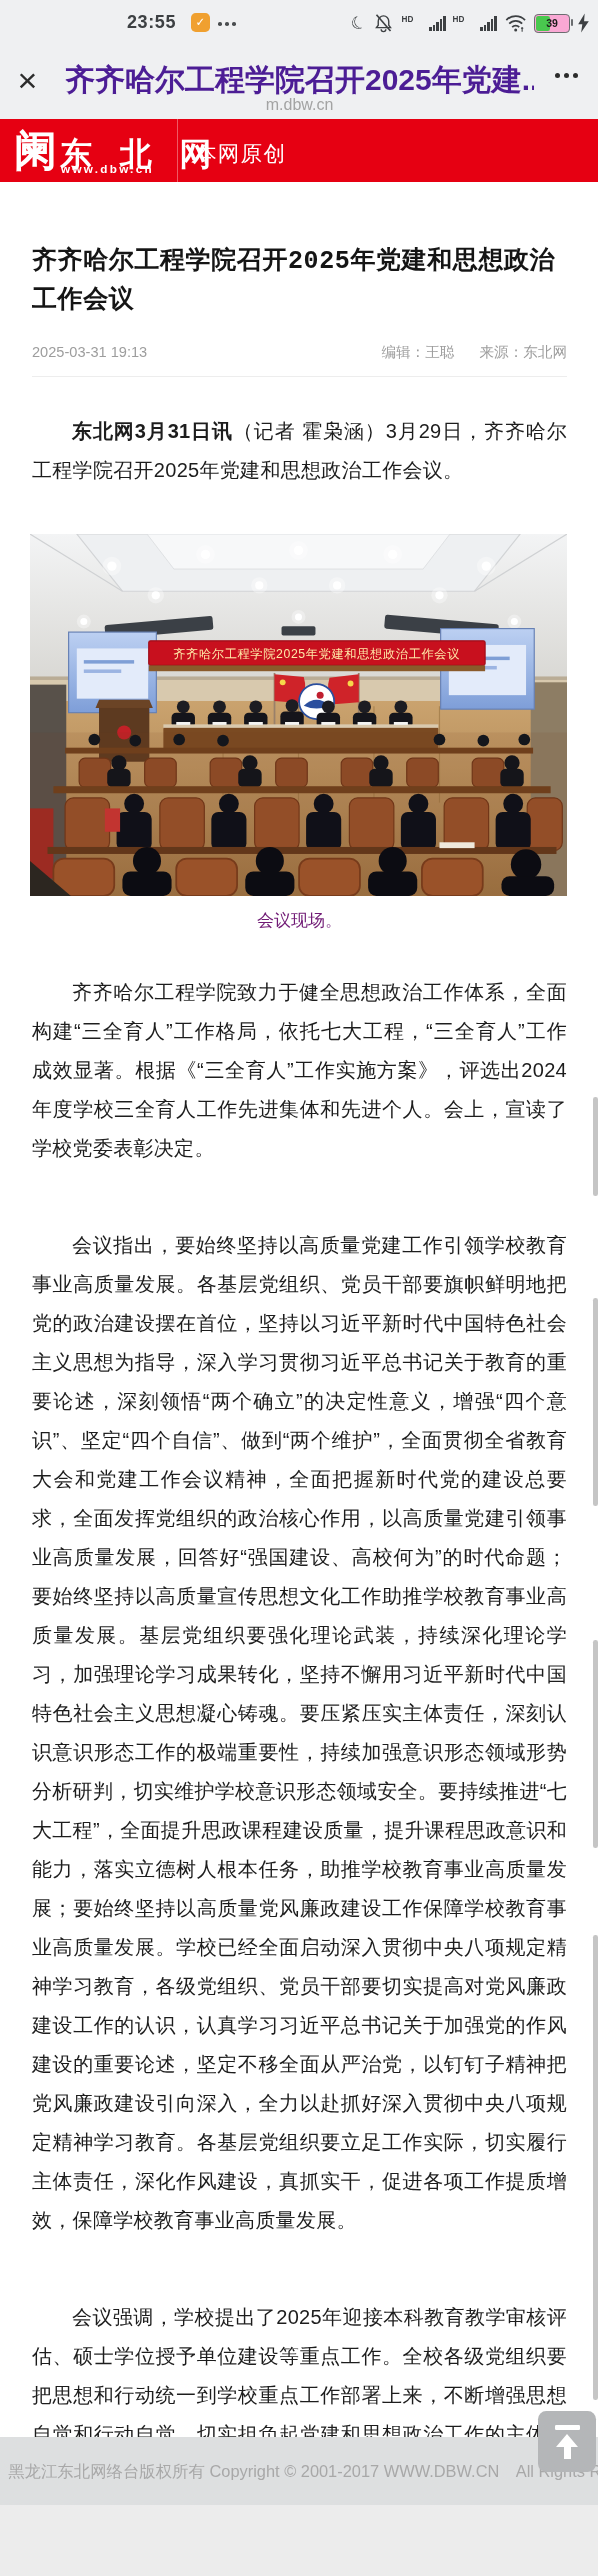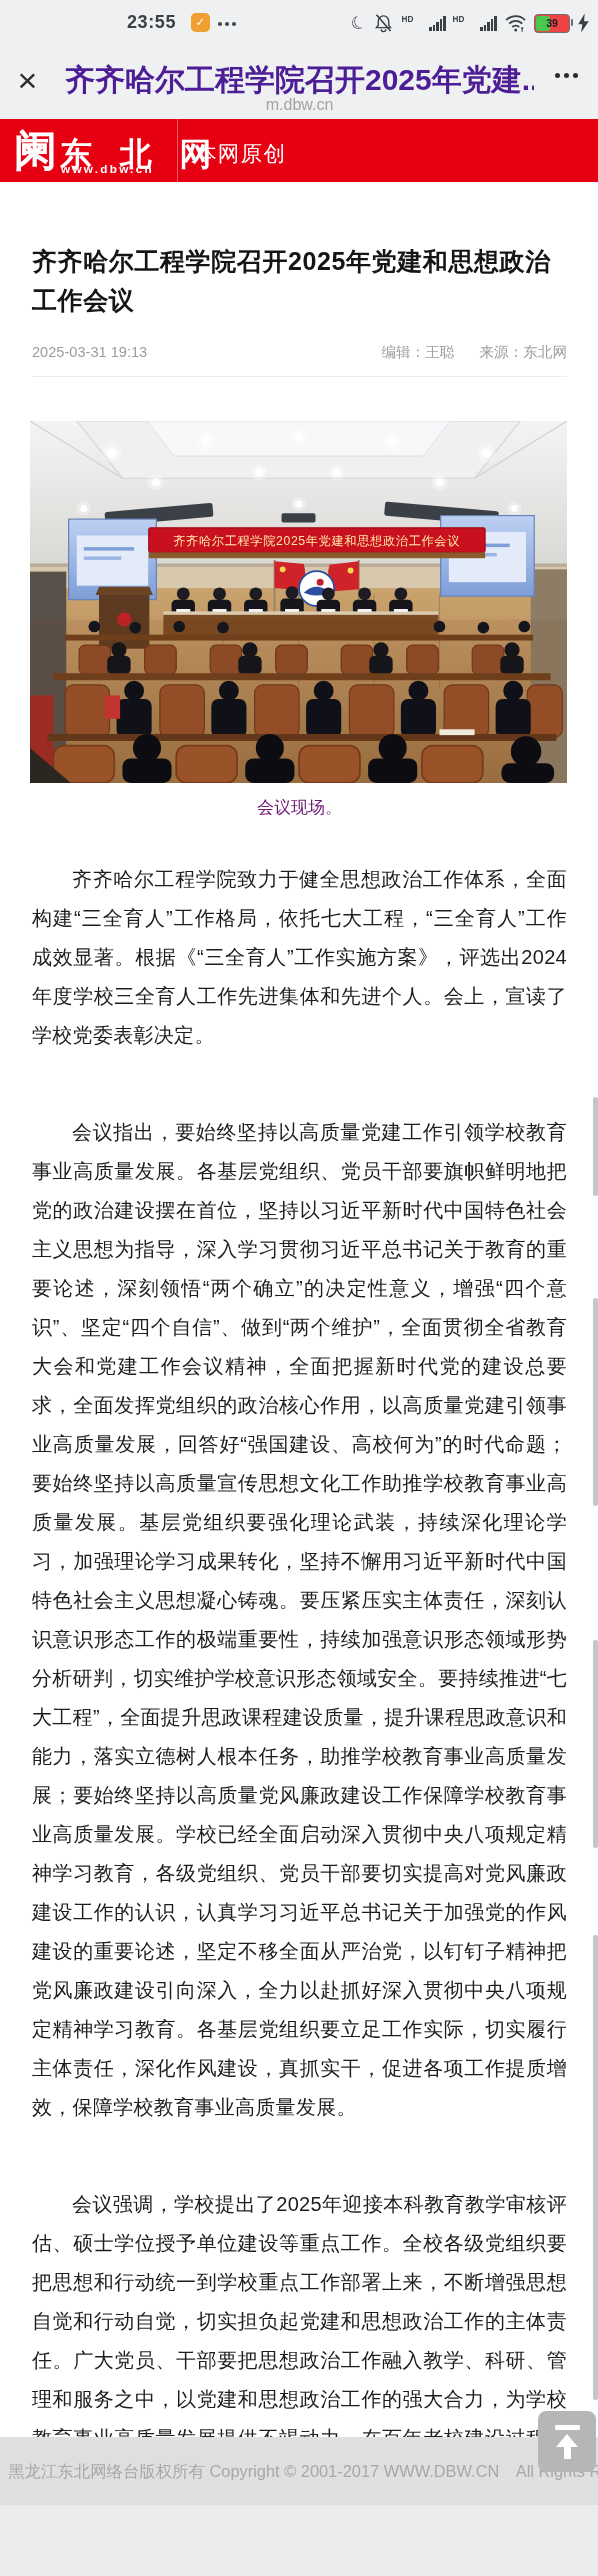--- a/index.html
+++ b/index.html
@@ -14,21 +14,21 @@
             color:#fff;font-size:11.7px;text-align:center;line-height:18.7px;}
   .dots{display:flex;gap:3.5px;align-items:center;}
   .st-dots{position:absolute;left:206px;top:14px;}
   .dots i{width:3.5px;height:3.5px;border-radius:50%;background:#4a4d50;display:block;}
   .st-right{position:absolute;right:21px;top:2.3px;display:flex;align-items:center;gap:7px;height:26px;}
   .moon{font-size:17.5px;color:#3d4043;line-height:23.4px;transform:rotate(-20deg);}
   .bars{display:flex;align-items:flex-end;gap:1.2px;height:15px;}
   .bars i{width:2.3px;background:#3d4043;display:block;}
   .hdgrp{display:flex;align-items:flex-start;gap:16px;}
   .hd{font-size:8.2px;font-weight:bold;color:#3d4043;line-height:8.2px;}
-  .batt{position:relative;width:34px;height:17.5px;border:1.2px solid #6a6d70;border-radius:4.1px;background:#ef4444;}
+  .batt{position:relative;width:34px;height:17.5px;border:1.2px solid #6a6d70;border-radius:4.1px;background:#f9a8d4;}
   .batt .fill{position:absolute;left:1.2px;top:1.2px;bottom:1.2px;width:42%;background:#49c84e;border-radius:2.3px;}
   .batt .num{position:absolute;inset:0;text-align:center;font-size:10.5px;line-height:16.4px;color:#1c1c1c;font-weight:bold;}
   .batt .nub{position:absolute;right:-4.1px;top:4.7px;width:2.3px;height:7px;background:#6a6d70;border-radius:1.2px;}
 
   .toolbar{position:absolute;top:40px;left:0;width:599px;height:79px;}
   .tb-close{position:absolute;left:17.5px;top:23.4px;font-size:34px;line-height:34px;color:#2c2c2c;font-weight:300;}
   .tb-title{position:absolute;left:65px;right:65px;top:20px;text-align:center;font-size:30px;font-weight:bold;
             color:#4c1d95;white-space:nowrap;overflow:hidden;}
   .tb-url{position:absolute;left:0;width:599px;top:56px;text-align:center;font-size:16px;color:#a3a3a3;}
   .tb-menu{position:absolute;right:21px;top:33px;}
@@ -38,21 +38,21 @@
   .masthead{position:absolute;top:119px;left:0;width:599px;height:64px;background:#e60012;color:#fff;}
   .mh-logo{position:absolute;left:14px;top:7px;font-size:43px;line-height:49px;font-weight:bold;}
   .mh-name{position:absolute;left:60px;top:14px;font-size:32px;font-weight:bold;letter-spacing:9.4px;white-space:nowrap;}
   .mh-url{position:absolute;left:61px;top:43px;font-size:11.7px;font-weight:bold;letter-spacing:2.3px;}
   .mh-divider{position:absolute;left:177px;top:0;width:1.2px;height:64px;background:rgba(255,255,255,0.35);}
   .mh-tab{position:absolute;left:195px;top:20px;font-size:21.6px;letter-spacing:1.2px;}
 
   
   .article{position:absolute;top:182px;left:0;width:599px;background:#fff;padding:0;}
   .art-inner{padding:0 32px;}
-  h1.title{margin:60px 0 0 0;font-size:25px;line-height:39px;font-weight:bold;color:#151515;letter-spacing:0.6px;}
+  h1.title{margin:60px 0 0 0;font-size:25px;line-height:39px;font-weight:bold;color:#151515;letter-spacing:0.6px;font-family:Liberation Mono, monospace;}
   .meta{margin-top:23.4px;display:flex;justify-content:space-between;align-items:baseline;
         font-size:14.6px;color:#9d9d9d;}
   .meta .right span{margin-left:21px;}
   .rule{margin-top:14px;border-bottom:1.2px solid #ededed;}
   p.body{font-size:20px;line-height:39px;color:#1d1d1d;text-align:justify;text-indent:2em;
          margin:0;letter-spacing:0.3px;}
   p.p1{margin-top:35px;}
   p.p1 b{font-weight:bold;}
   figure{margin:44px 0 16px 0;padding:0;}
   .photo{width:537px;height:362px;display:block;margin-left:-1.8px;}
@@ -162,20 +162,21 @@
 
     <div class="meta">
       <span>2025-03-31 19:13</span>
       <span class="right">
         <span>编辑：王聪</span>
         <span>来源：东北网</span>
       </span>
     </div>
     <div class="rule"></div>
 
+    <p class="body p1"><b>东北网3月31日讯</b><span>（记者 霍枭涵）3月29日，齐齐哈尔工程学院召开2025年党建和思想政治工作会议。</span></p>
 
     <figure>
       <svg class="photo" viewBox="0 0 918 620" preserveAspectRatio="none">
         <defs>
           <linearGradient id="ceil" x1="0" y1="0" x2="0" y2="1">
             <stop offset="0" stop-color="#f3f4f5"></stop>
               <stop offset="1" stop-color="#d9d8d4"></stop>
           </linearGradient>
           <linearGradient id="wood" x1="0" y1="0" x2="0" y2="1">
             <stop offset="0" stop-color="#cda briefly"></stop>

